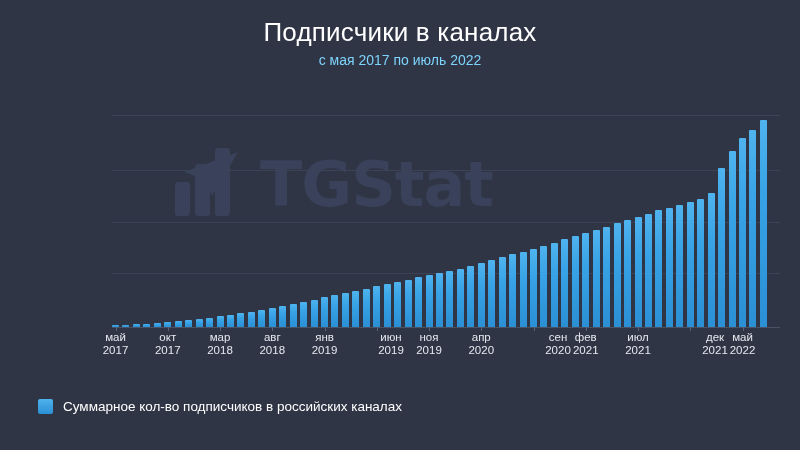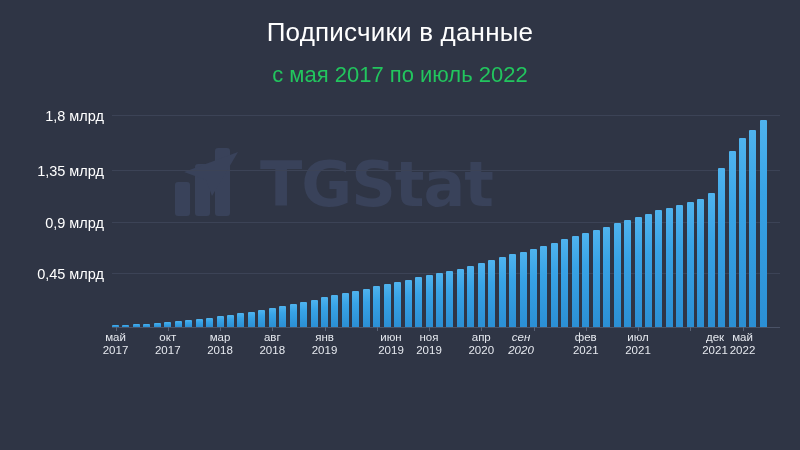--- a/index.html
+++ b/index.html
@@ -12,21 +12,21 @@
   }
   #root{position:relative;width:800px;height:450px;}
 
   
   .header{position:absolute;left:0;top:16px;width:800px;text-align:center;}
   .title{
     font-size:26px;color:#ffffff;font-weight:400;letter-spacing:.2px;
     line-height:32px;
   }
   .subtitle{
-    font-size:22px;color:#22c55e;font-weight:400;line-height:24px;margin-top:15px;
+    font-size:14px;color:#7dd3fc;font-weight:400;line-height:24px;margin-top:0;
   }
 
   
   .plot{position:absolute;left:112px;top:105px;width:668px;height:222px;}
   .gridline{
     position:absolute;left:0;width:668px;height:1px;
     background:#3c4356;
   }
   .baseline{
     position:absolute;left:112px;top:327px;width:668px;height:1px;
@@ -88,21 +88,21 @@
     font-size:14px;color:#c6cbd6;white-space:nowrap;
   }
   .source-link{color:#e9ecf2;text-decoration:underline;}
 </style>
 </head>
 <body>
 
 <div id="root">
 
   <div class="header">
-    <div class="title">Подписчики в данные</div>
+    <div class="title">Подписчики в каналах</div>
     <div class="subtitle">с мая 2017 по июль 2022</div>
   </div>
 
   <div class="watermark">
     <div class="wm-logo">
       <div class="wm-bar wm-b1"></div>
       <div class="wm-bar wm-b2"></div>
       <div class="wm-bar wm-b3"></div>
       <svg class="wm-plane" width="58" height="48" viewBox="0 0 58 48">
         <path d="M2 22 L56 2 L30 46 L24 30 Z" fill="#39425a"></path>
@@ -112,26 +112,20 @@
   </div>
 
   <div class="plot">
     <div class="gridline" style="top:10px"></div>
     <div class="gridline" style="top:65px"></div>
     <div class="gridline" style="top:117px"></div>
     <div class="gridline" style="top:168px"></div>
   </div>
   <div class="baseline"></div>
 
-  <div class="yaxis">
-    <div class="ylabel" style="top:108px">1,8 млрд</div>
-    <div class="ylabel" style="top:163px">1,35 млрд</div>
-    <div class="ylabel" style="top:215px">0,9 млрд</div>
-    <div class="ylabel" style="top:266px">0,45 млрд</div>
-  </div>
 
   <div class="bars" id="bars">
       <div class="bar" title="май 2017: 0.012" style="left: 0px; height: 2px;"></div>
       <div class="bar" title="июн 2017: 0.016" style="left: 10.45px; height: 2px;"></div>
       <div class="bar" title="июл 2017: 0.021" style="left: 20.9px; height: 2.59px;"></div>
       <div class="bar" title="авг 2017: 0.027" style="left: 31.35px; height: 3.33px;"></div>
       <div class="bar" title="сен 2017: 0.033" style="left: 41.8px; height: 4.07px;"></div>
       <div class="bar" title="окт 2017: 0.04" style="left: 52.25px; height: 4.93333px;"></div>
       <div class="bar" title="ноя 2017: 0.048" style="left: 62.7px; height: 5.92px;"></div>
       <div class="bar" title="дек 2017: 0.056" style="left: 73.15px; height: 6.90667px;"></div>
@@ -218,21 +212,21 @@
         <div class="yr">2019</div>
       </div>
       <div class="xtick" style="left: 399px;">
         <div>ноя</div>
         <div class="yr">2019</div>
       </div>
       <div class="xtick" style="left: 451.25px;">
         <div>апр</div>
         <div class="yr">2020</div>
       </div>
-      <div class="xtick" style="left: 491px; font-style: italic;">
+      <div class="xtick" style="left: 528px;">
         <div>сен</div>
         <div class="yr">2020</div>
       </div>
       <div class="xtick" style="left: 555.75px;">
         <div>фев</div>
         <div class="yr">2021</div>
       </div>
       <div class="xtick" style="left: 608px;">
         <div>июл</div>
         <div class="yr">2021</div>
@@ -241,20 +235,24 @@
         <div>дек</div>
         <div class="yr">2021</div>
       </div>
       <div class="xtick" style="left: 712.5px;">
         <div>май</div>
         <div class="yr">2022</div>
       </div>
     </div>
 
   <div class="footer">
+    <div class="legend">
+      <div class="legend-swatch"></div>
+      <div class="legend-label">Суммарное кол-во подписчиков в российских каналах</div>
+    </div>
   </div>
 
 <div class="tickmark" style="left: 116px;"></div>
     <div class="tickmark" style="left: 168px;"></div>
     <div class="tickmark" style="left: 220px;"></div>
     <div class="tickmark" style="left: 272px;"></div>
     <div class="tickmark" style="left: 325px;"></div>
     <div class="tickmark" style="left: 377px;"></div>
     <div class="tickmark" style="left: 429px;"></div>
     <div class="tickmark" style="left: 481px;"></div>

